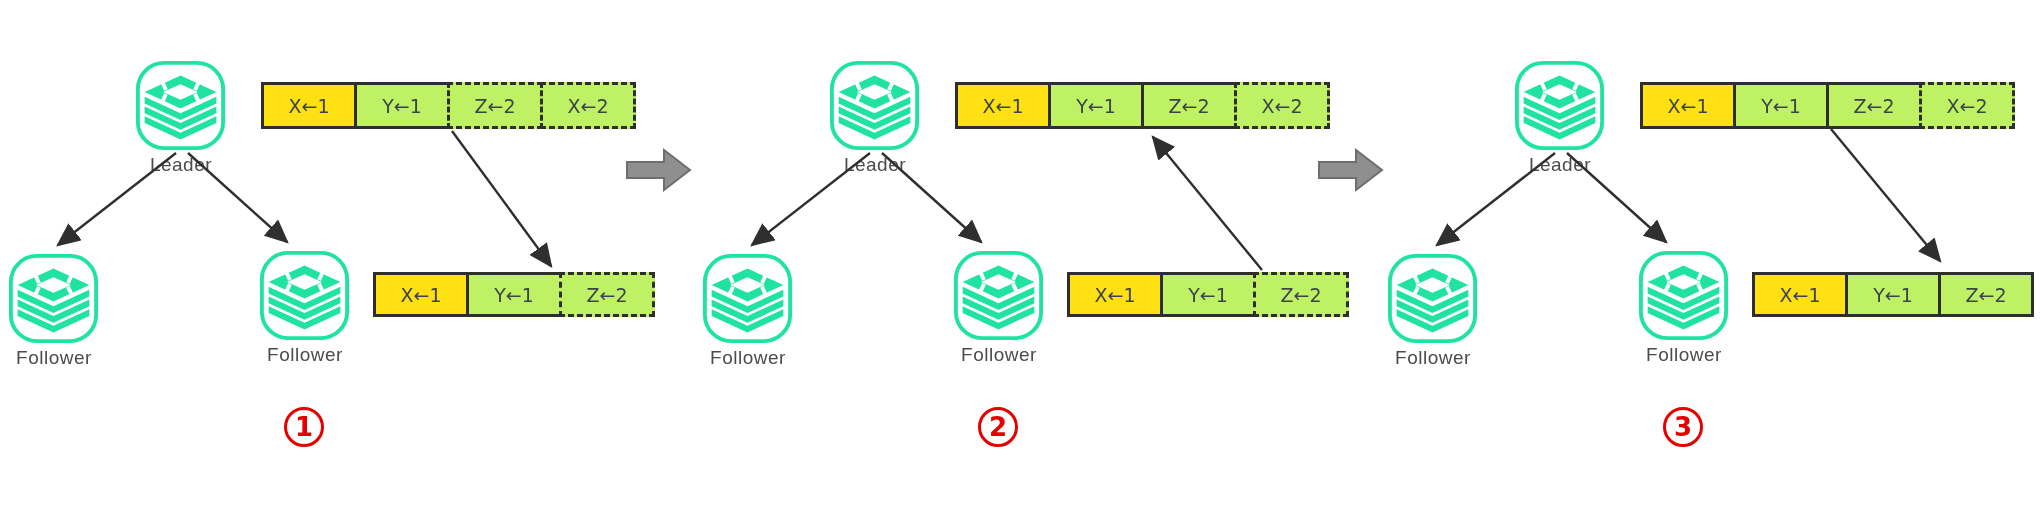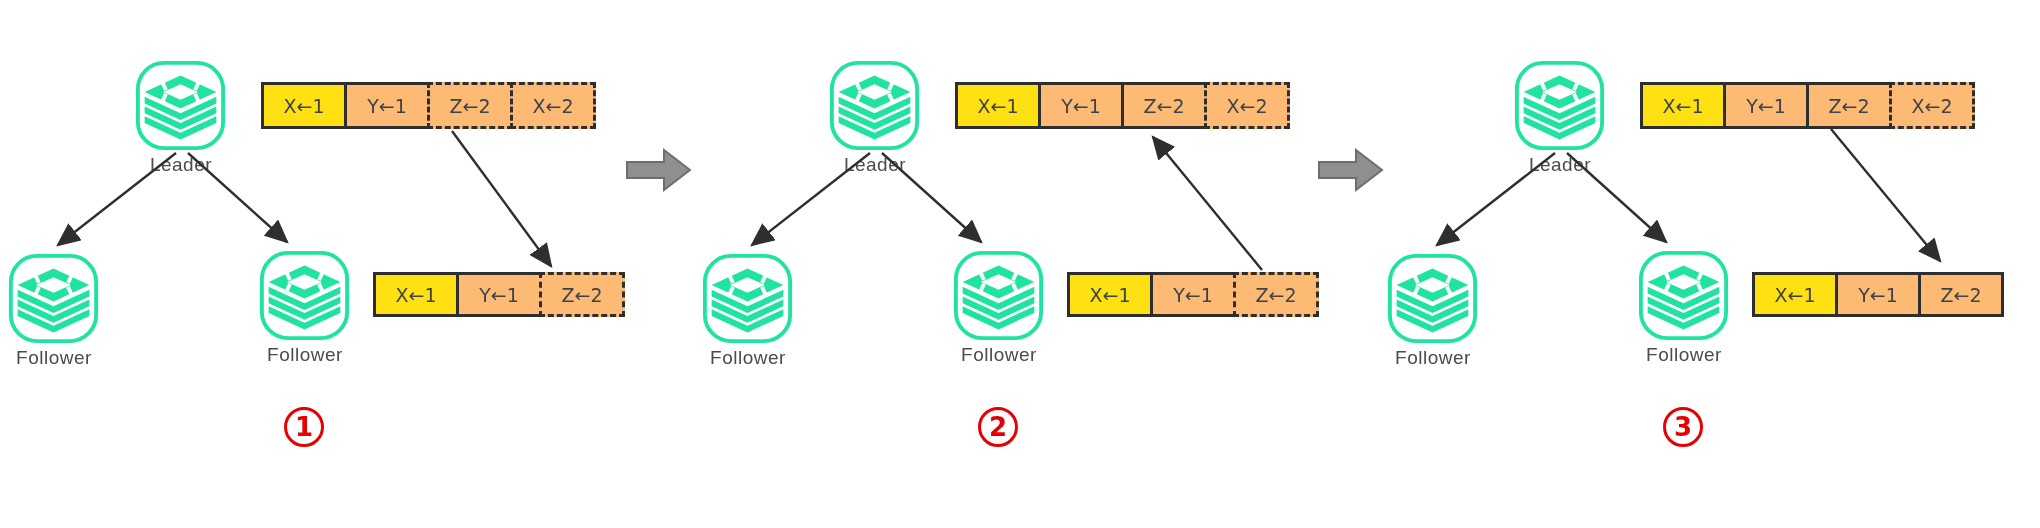--- a/index.html
+++ b/index.html
@@ -11,27 +11,27 @@
   .node{position:absolute;width:96px;text-align:center;}
   .node .icon{width:95px;height:93px;display:block;}
   .nlabel{display:block;font-size:19px;color:#4b4b4b;margin-top:2px;letter-spacing:.5px;}
   .leader-pos{left:133px;top:59px;}
   .follower1-pos{left:6px;top:252px;}
   .follower2-pos{left:257px;top:249px;}
 
   .log-row{position:absolute;display:flex;}
   .leader-log-pos{left:261px;top:82px;}
   .follower-log-pos{left:373px;top:272px;}
-  .cell{width:86px;height:47px;margin-left:-3px;border:3px solid #2e2e2e;box-sizing:border-box;
+  .cell{width:96px;height:47px;margin-left:-3px;border:3px solid #2e2e2e;box-sizing:border-box;
         display:flex;align-items:center;justify-content:center;
         font-family:"DejaVu Sans",sans-serif;font-size:19px;color:#3d4349;}
   .cell:first-child{margin-left:0;}
   .follower-log-pos .cell{height:45px;}
   .cell.yellow{background:#FFE013;}
-  .cell.blue{background:#fdba74;}
+  .cell.blue{background:#bef264;}
   .cell.dashed{border-style:dashed;}
 
   .badge{position:absolute;left:284px;top:407px;width:40px;height:40px;border:3px solid #e60000;
          border-radius:50%;box-sizing:border-box;color:#e60000;display:flex;align-items:center;
          justify-content:center;font-size:26px;font-family:"DejaVu Sans",sans-serif;font-weight:bold;}
 
   svg.arrows{position:absolute;left:0;top:0;width:700px;height:528px;pointer-events:none;}
   svg.arrows line{stroke:#2f2f2f;stroke-width:2.4;}
   .block-arrow{position:absolute;width:66px;height:46px;}
   #next1{left:626px;top:147px;} #next2{left:1318px;top:147px;}

